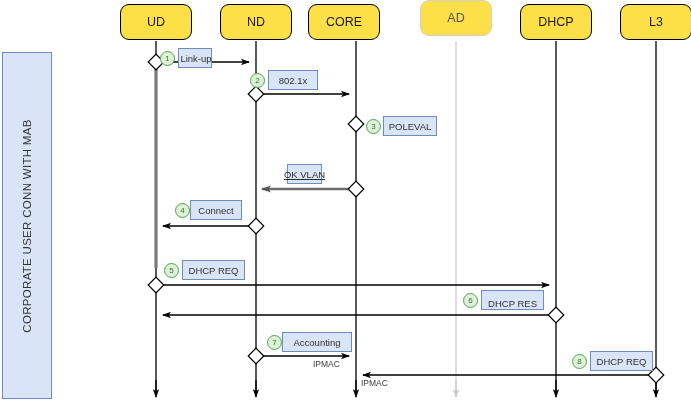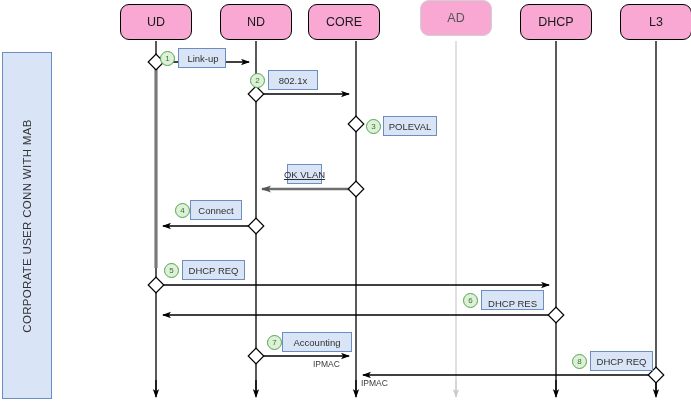--- a/index.html
+++ b/index.html
@@ -49,21 +49,21 @@
   }
 
   
   .head-box {
     position: absolute;
     box-sizing: border-box;
     width: 72px;
     height: 36px;
     border: 1.6px solid #000000;
     border-radius: 9px;
-    background: #f9a8d4;
+    background: #fde047;
     display: flex;
     align-items: center;
     justify-content: center;
     font-size: 12.5px;
     color: #1a1a1a;
   }
   .head-box.faded {
     border-color: #d0d0d0;
     color: #555555;
   }
@@ -216,21 +216,21 @@
   <div class="head-box faded" style="left:420px; top:0;">
     <span>AD</span>
   </div>
   <div class="head-box" style="left:520px; top:4px;">
     <span>DHCP</span>
   </div>
   <div class="head-box" style="left:620px; top:4px;">
     <span>L3</span>
   </div>
 
-  <div class="msg-chip" style="left:178px; top:48px;  width:48px;padding-left:9px;">
+  <div class="msg-chip" style="left:178px; top:48px;  width:34px;padding-left:9px;">
     <span>Link-up</span>
   </div>
   <div class="msg-chip" style="left:268px; top:70px;  width:50px;justify-content:center;">
     <span>802.1x</span>
   </div>
   <div class="msg-chip" style="left:383px; top:116px; width:54px;">
     <span>POLEVAL</span>
   </div>
   <div class="msg-chip" style="left:287px; top:164px; width:35px;text-decoration:underline;">
     <span>OK VLAN</span>

